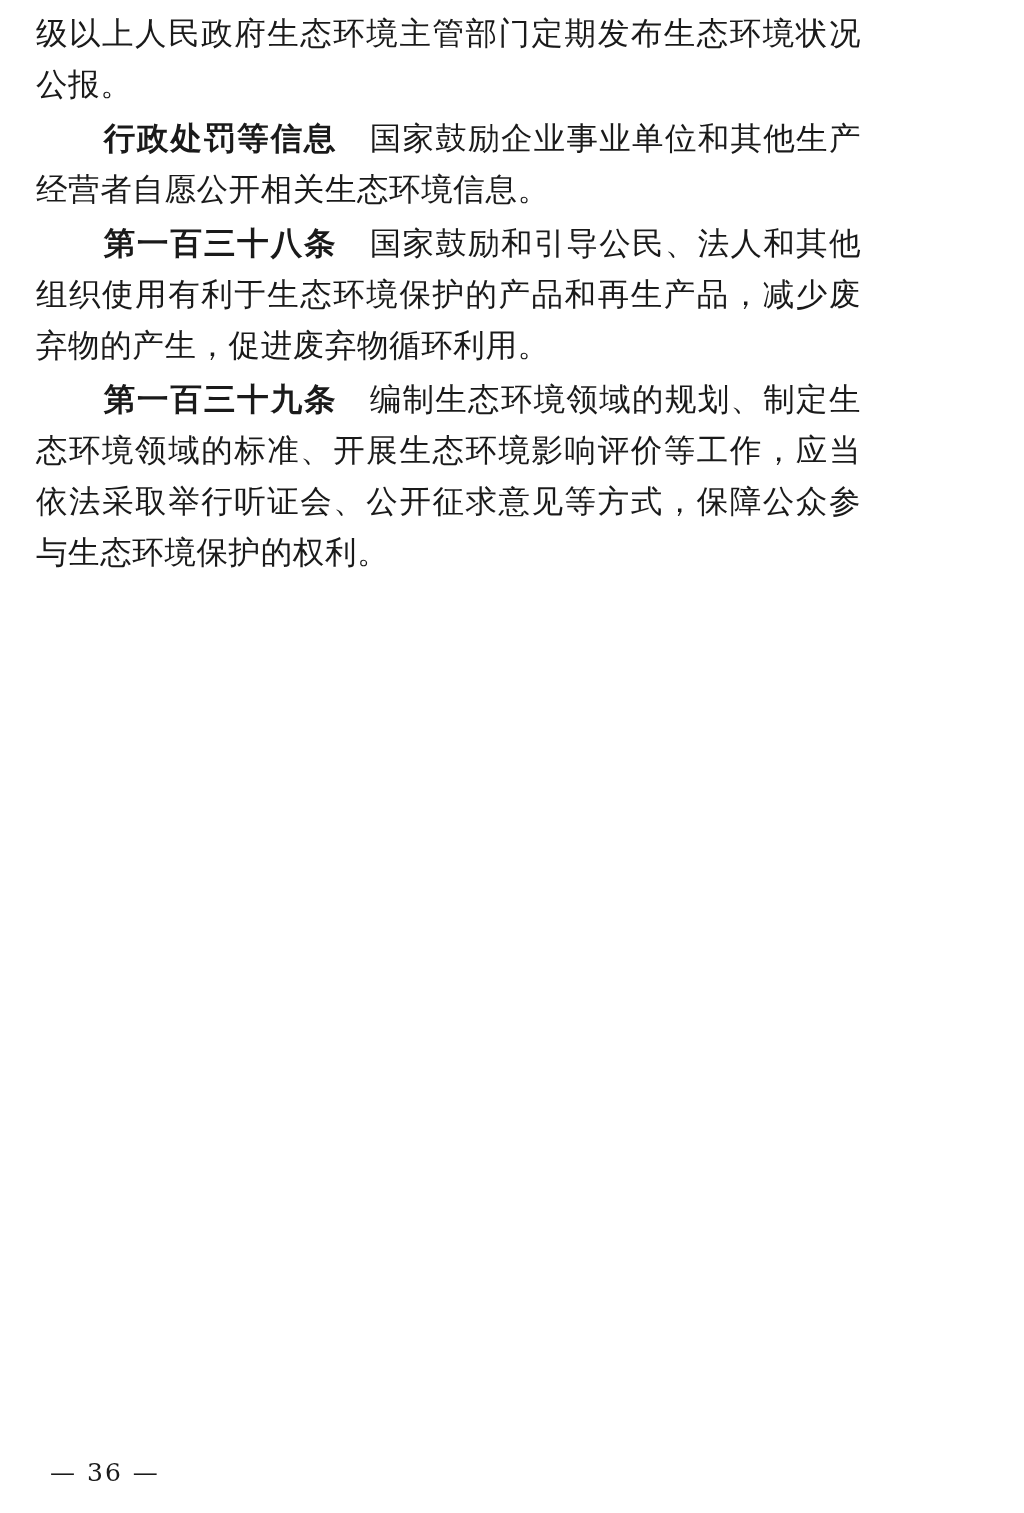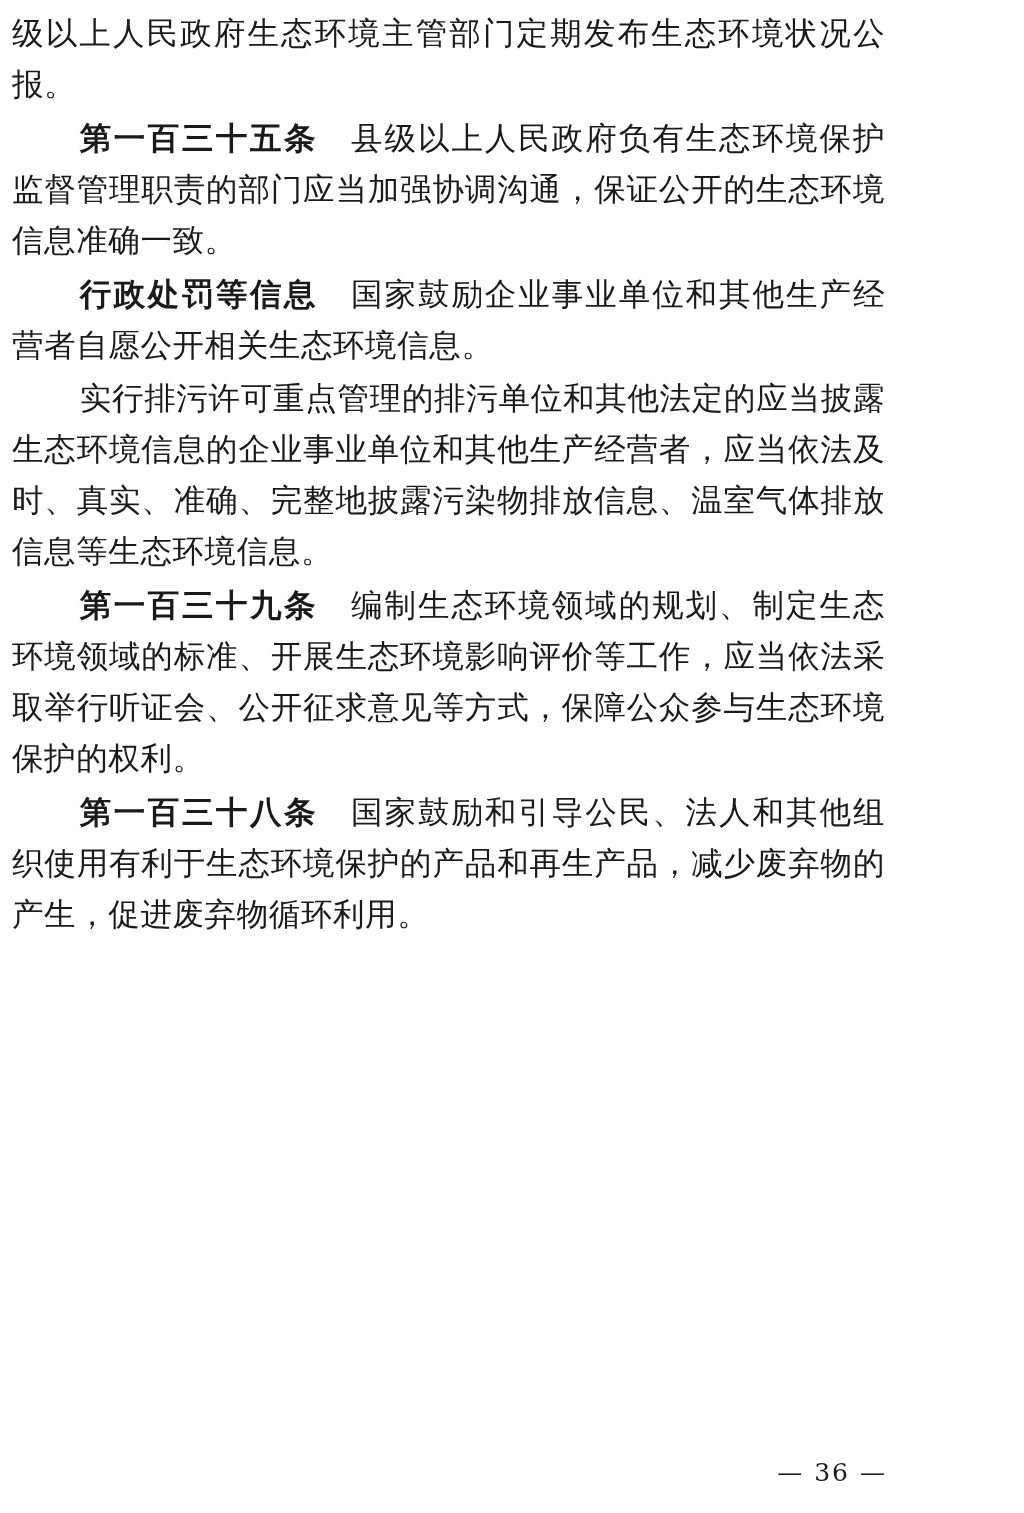--- a/index.html
+++ b/index.html
@@ -12,21 +12,21 @@
     height: 1513px;
     font-family: "DejaVu Serif", "Liberation Serif", serif;
     color: #1a1a1a;
     position: relative;
     overflow: hidden;
   }
   .page {
     width: 897px;
     height: 1513px;
     box-sizing: border-box;
-    padding: 0 12px;
+    padding: 0 36px;
     position: relative;
   }
   .body-text {
     padding-top: 8px;
   }
   p.para {
     margin: 0 0 2px 0;
     font-size: 31.5px;
     line-height: 1.62;
     text-align: justify;
@@ -48,58 +48,51 @@
   .footer {
     position: absolute;
     left: 0;
     right: 0;
     bottom: 26px;
     padding-left: 40px;
     font-size: 25px;
     letter-spacing: 2px;
     color: #1a1a1a;
     font-family: "DejaVu Serif", "Liberation Serif", serif;
-    text-align: right;
   }
   .footer .dash {
     display: inline-block;
     margin: 0 10px;
   }
 </style>
 </head>
 <body>
 
 <div class="page">
 
   <div class="body-text">
 
     <p class="para">
       <span>级以上人民政府生态环境主管部门定期发布生态环境状况公报。</span>
     </p>
 
 
-    <p class="para indent">
-      <span class="art-label">第一百三十五条</span><span class="gap"></span><span>县级以上人民政府负有生态环境保护监督管理职责的部门应当加强协调沟通，保证公开的生态环境信息准确一致。</span>
-    </p>
 
     <p class="para indent">
       <span class="art-label">行政处罚等信息</span><span class="gap"></span><span>国家鼓励企业事业单位和其他生产经营者自愿公开相关生态环境信息。</span>
     </p>
 
-    <p class="para indent">
-      <span>实行排污许可重点管理的排污单位和其他法定的应当披露生态环境信息的企业事业单位和其他生产经营者，应当依法及时、真实、准确、完整地披露污染物排放信息、温室气体排放信息等生态环境信息。</span>
-    </p>
 
 
     <p class="para indent">
-      <span class="art-label">第一百三十九条</span><span class="gap"></span><span>编制生态环境领域的规划、制定生态环境领域的标准、开展生态环境影响评价等工作，应当依法采取举行听证会、公开征求意见等方式，保障公众参与生态环境保护的权利。</span>
+      <span class="art-label">第一百三十八条</span><span class="gap"></span><span>国家鼓励和引导公民、法人和其他组织使用有利于生态环境保护的产品和再生产品，减少废弃物的产生，促进废弃物循环利用。</span>
     </p>
 
     <p class="para indent">
-      <span class="art-label">第一百三十八条</span><span class="gap"></span><span>国家鼓励和引导公民、法人和其他组织使用有利于生态环境保护的产品和再生产品，减少废弃物的产生，促进废弃物循环利用。</span>
+      <span class="art-label">第一百三十九条</span><span class="gap"></span><span>编制生态环境领域的规划、制定生态环境领域的标准、开展生态环境影响评价等工作，应当依法采取举行听证会、公开征求意见等方式，保障公众参与生态环境保护的权利。</span>
     </p>
 
   </div>
 
   <div class="footer">
     <span class="dash">—</span><span>36</span><span class="dash">—</span>
   </div>
 
 </div>
 

